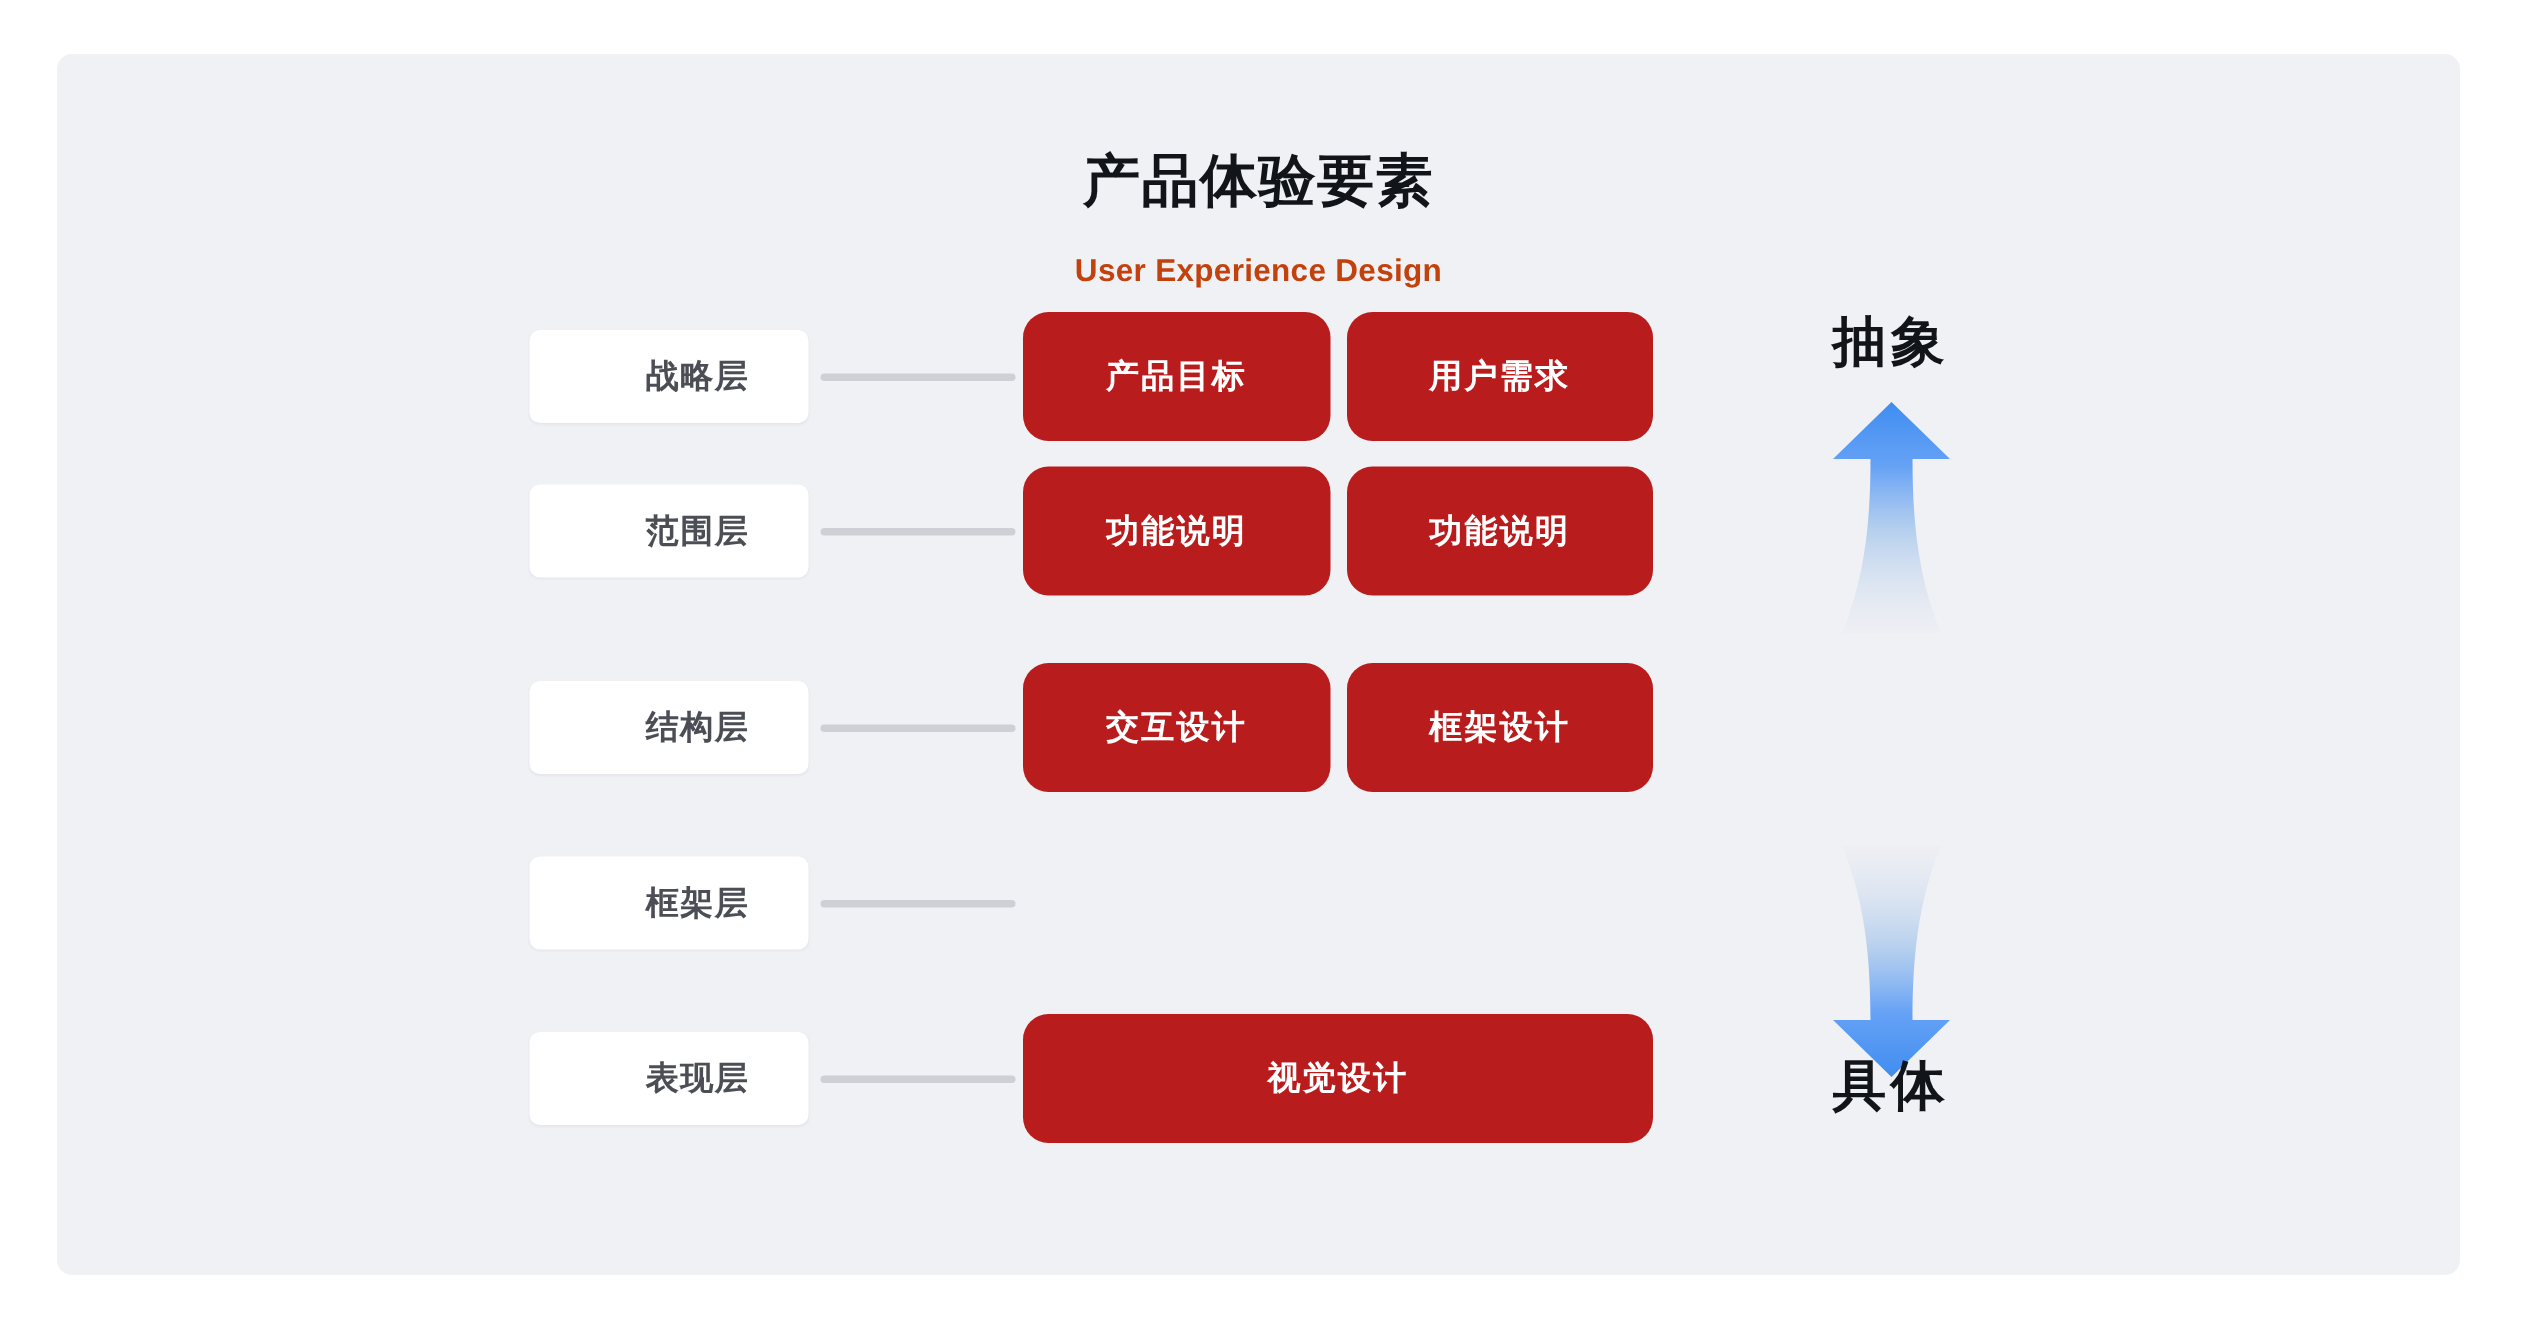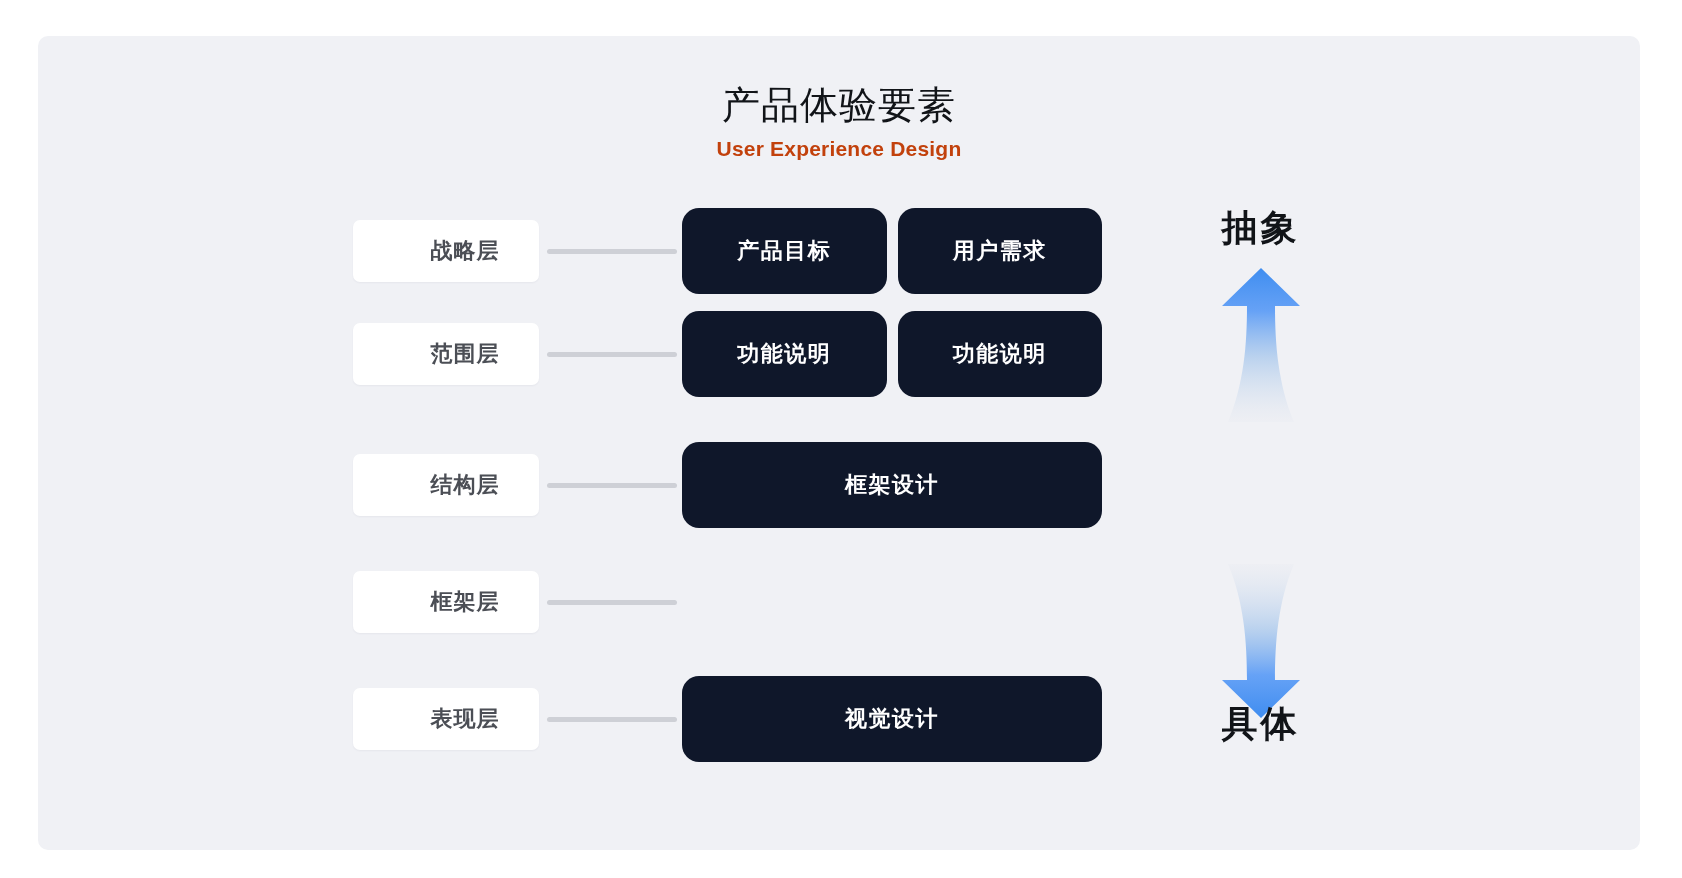--- a/index.html
+++ b/index.html
@@ -28,24 +28,24 @@
 
   
   #header {
     position: absolute;
     left: 0;
     top: 0;
     width: 100%;
     text-align: center;
   }
   #title {
-    margin: 0;
+    margin: 16px;
     padding-top: 48px;
     font-size: 38px;
-    font-weight: 400;
+    font-weight: 700;
     color: #111418;
     letter-spacing: 1px;
     line-height: 1.15;
   }
   #subtitle {
     margin: 0;
     padding-top: 9px;
     font-size: 21px;
     font-weight: 700;
     color: #c2410c;
@@ -106,21 +106,21 @@
     position: absolute;
     left: 644px;
     top: 0;
     width: 420px;
     height: 86px;
     display: flex;
     gap: 11px;
   }
   .card {
     flex: 1 1 0;
-    background: #0f172a;
+    background: #b91c1c;
     border-radius: 17px;
     display: flex;
     align-items: center;
     justify-content: center;
   }
   .card.wide { flex: 1 1 100%; }
   .card-label {
     font-size: 22px;
     font-weight: 700;
     color: #ffffff;
@@ -205,20 +205,23 @@
         </div>
       </div>
     </div>
 
     <div class="row" style="top:406px;">
       <div class="layer-chip">
         <span class="layer-chip-label">结构层</span>
       </div>
       <div class="connector"></div>
       <div class="cards">
+        <div class="card">
+          <span class="card-label">交互设计</span>
+        </div>
         <div class="card">
           <span class="card-label">框架设计</span>
         </div>
       </div>
     </div>
 
     <div class="row" style="top:523px;">
       <div class="layer-chip">
         <span class="layer-chip-label">框架层</span>
       </div>

